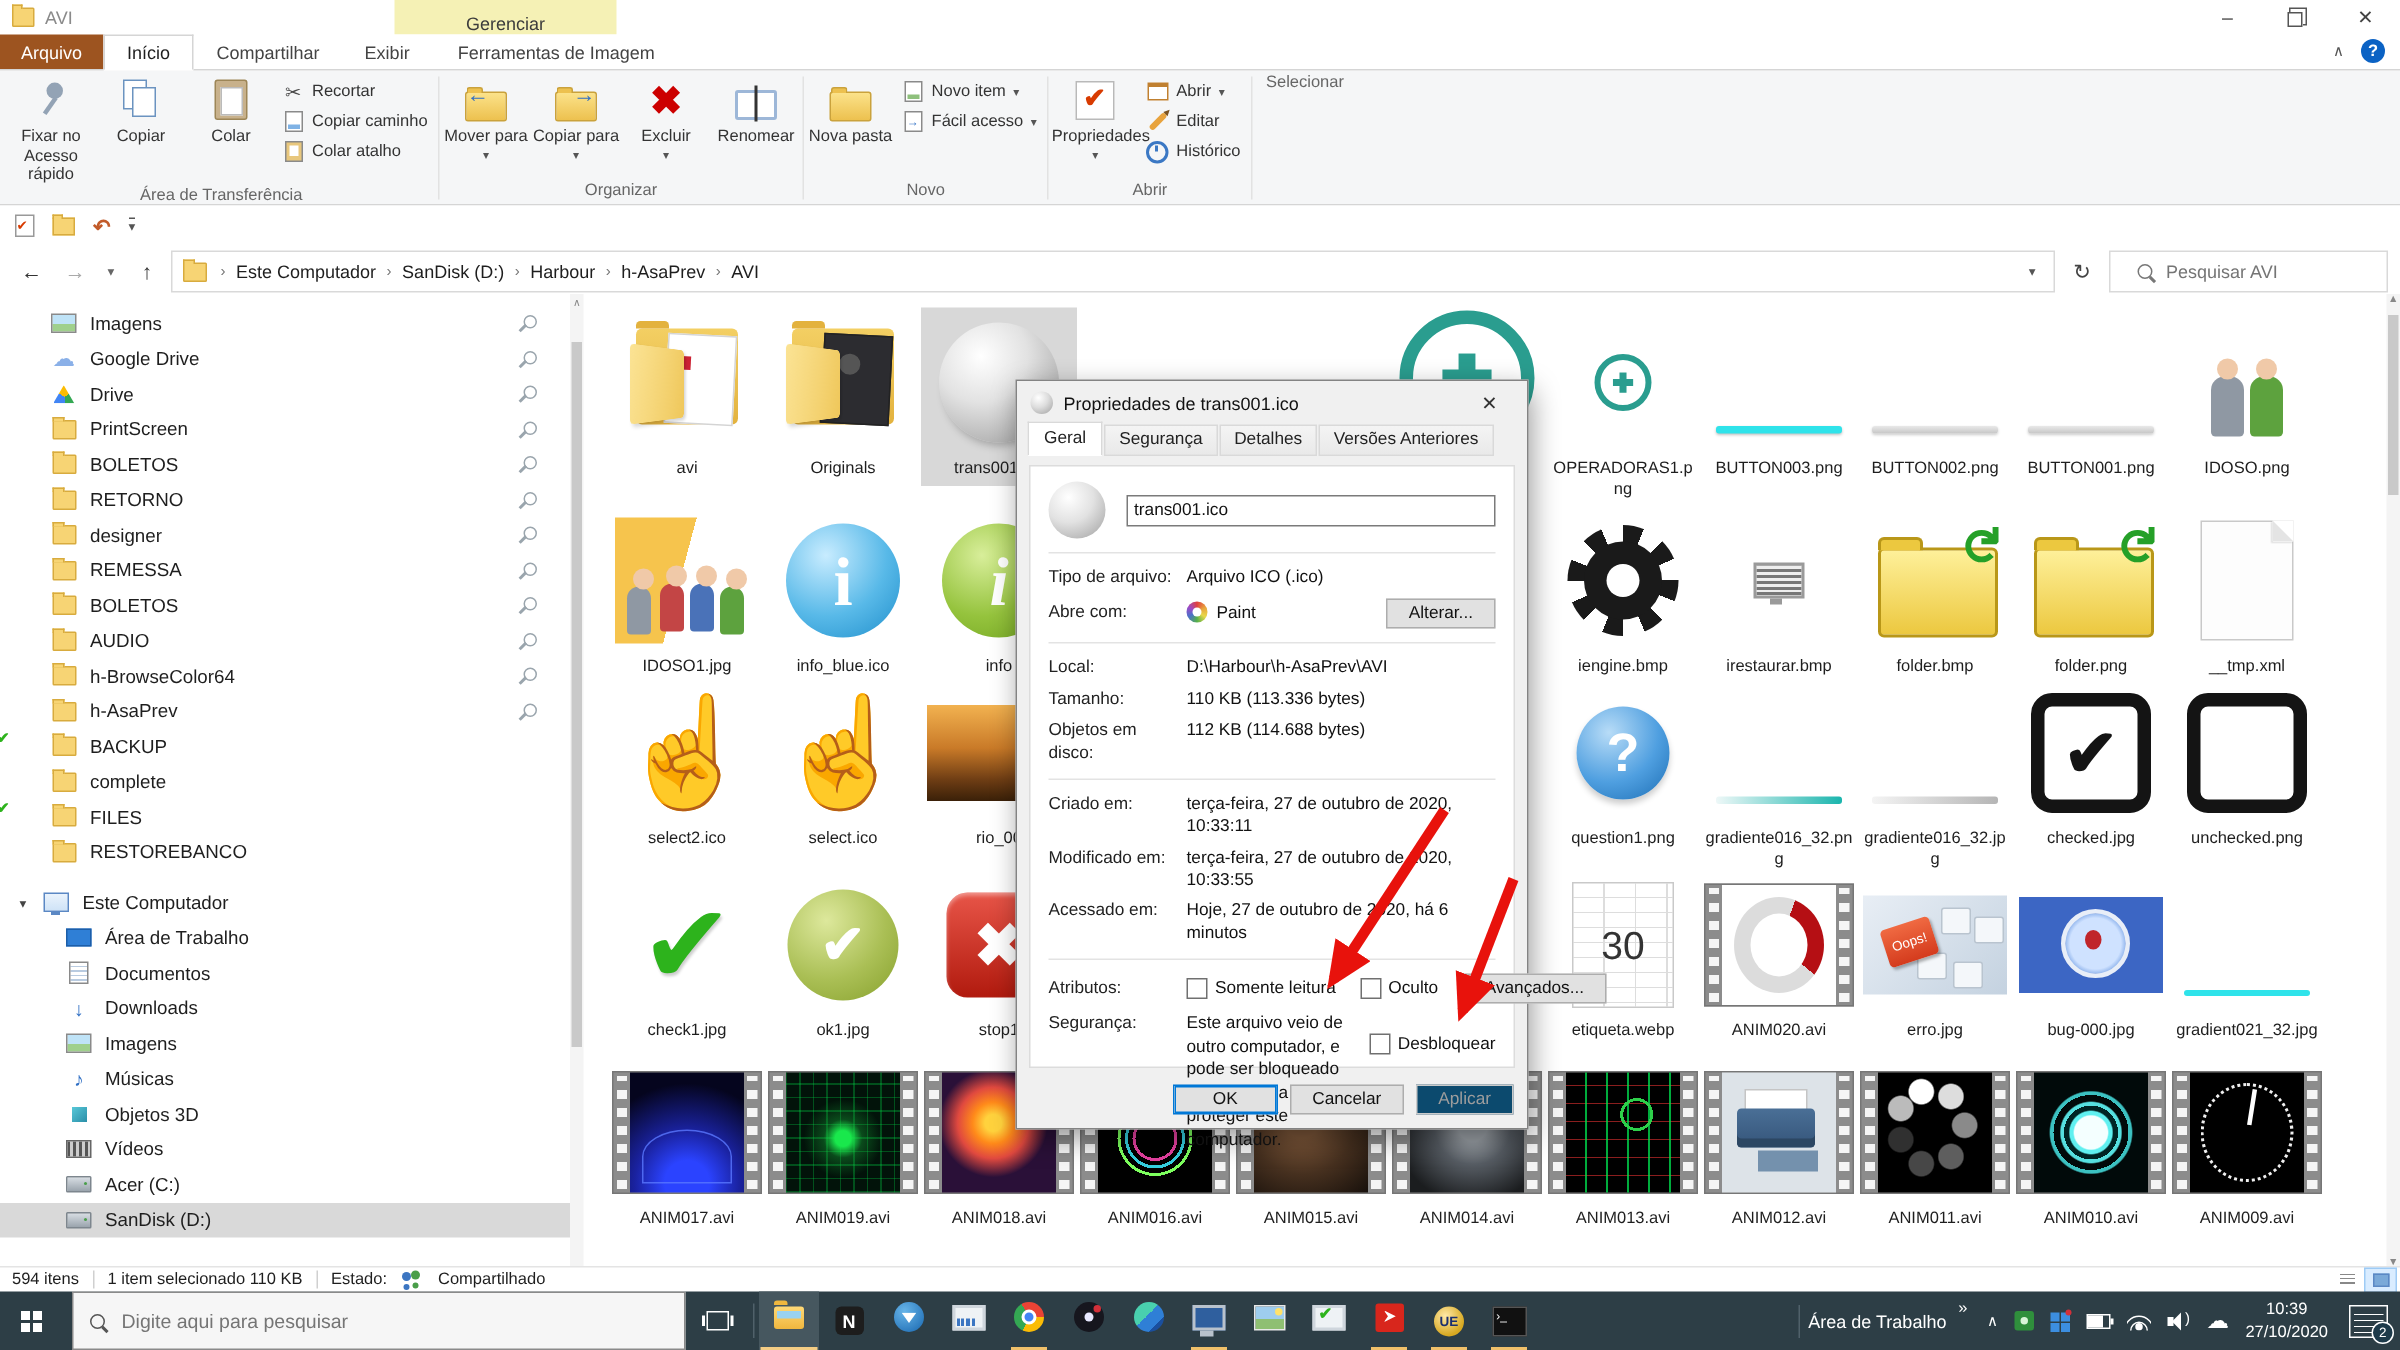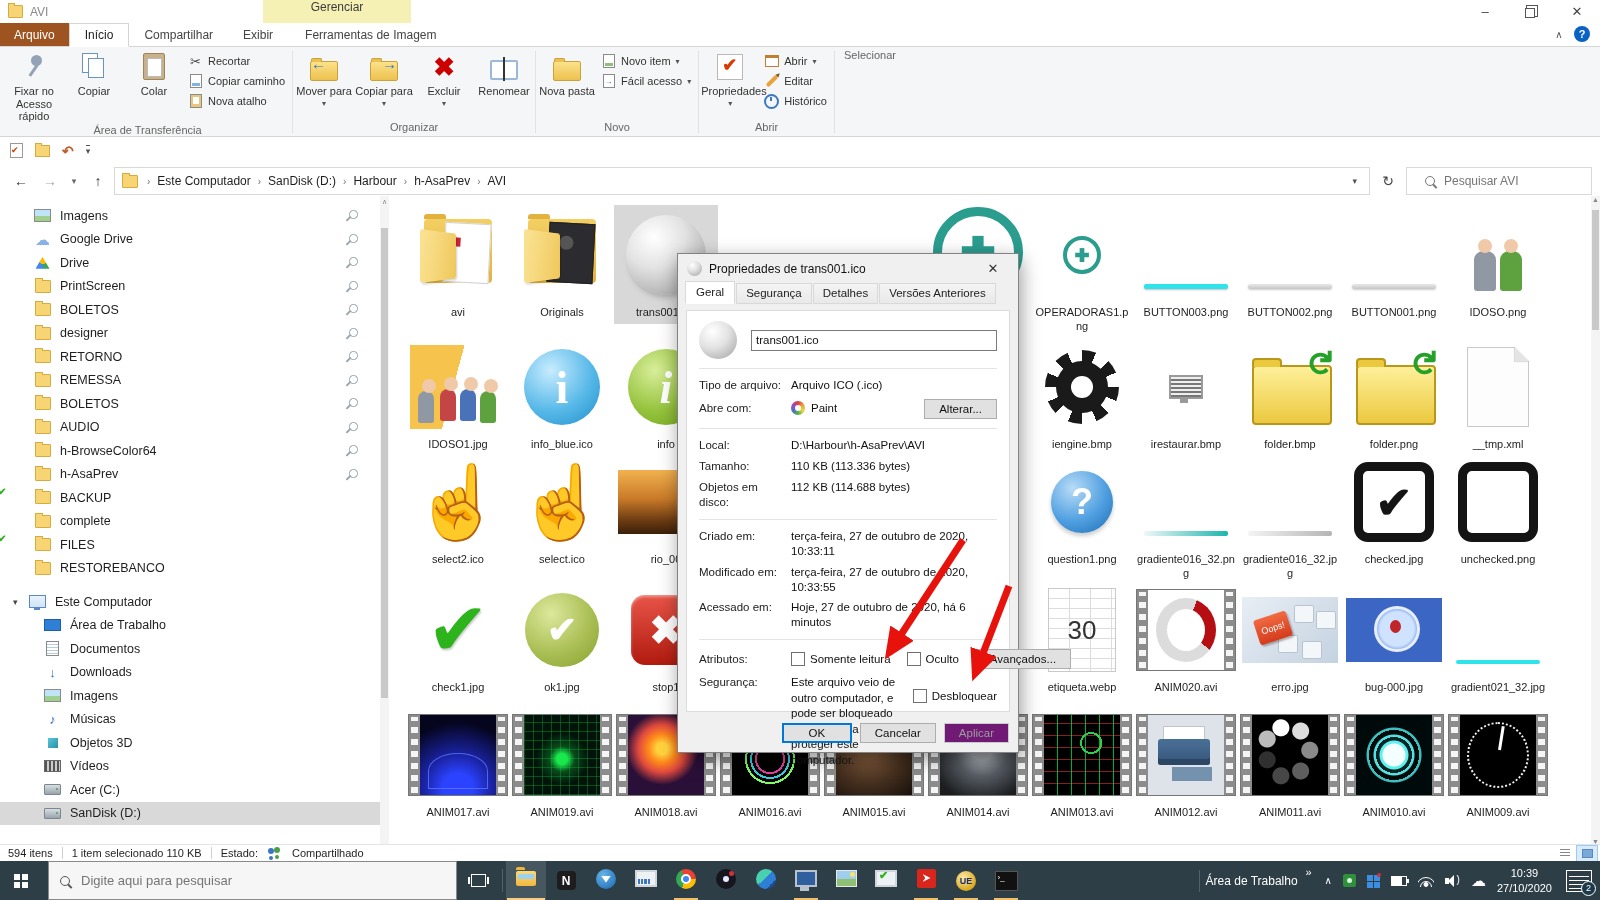--- a/index.html
+++ b/index.html
@@ -5,21 +5,21 @@
   html,body{margin:0;padding:0;background:#555;}
   #screen{position:relative;width:1600px;height:900px;background:#fff;overflow:hidden;
     font-family:"Liberation Sans",sans-serif;color:#222;-webkit-font-smoothing:antialiased;}
   i,b{font-style:normal;font-weight:normal;display:inline-block;}
 
   
   #titlebar{height:23px;display:flex;align-items:center;background:#fff;position:relative;}
   .tb-ico{width:13px;height:11px;background:#f7d474;border:1px solid #d8ab3e;border-radius:1px;margin-left:8px;position:relative;}
   .tb-ico::before{content:'';position:absolute;top:-3px;left:-1px;width:5px;height:2px;background:#f7d474;border:1px solid #d8ab3e;border-bottom:none;}
   .tb-title{color:#8a8a8a;font-size:12px;margin-left:7px;}
-  .manage-band{position:absolute;left:263px;top:0;width:148px;height:23px;background:#f5f1b5;display:flex;align-items:flex-start;justify-content:center;font-size:12px;color:#3c3c3c;}
+  .manage-band{position:absolute;left:263px;top:0;width:148px;height:23px;background:#f5f1b5;display:flex;align-items:flex-end;justify-content:center;font-size:12px;color:#3c3c3c;}
   .win-controls{margin-left:auto;display:flex;height:100%;}
   .wc{width:46px;display:flex;align-items:center;justify-content:center;color:#444;font-size:13px;}
   .wc.max i{width:8px;height:8px;border:1px solid #555;box-shadow:2px -2px 0 0 #fff,2px -2px 0 1px #555;margin:2px 2px 0 0;}
 
   
   #tabrow{height:23px;display:flex;align-items:stretch;background:#fff;border-bottom:1px solid #d5d5d5;font-size:12px;position:relative;}
   .tab{padding:0 15px;display:flex;align-items:center;color:#444;}
   .tab.file{background:#9d5420;color:#fff;padding:0 14px;}
   .tab.active{border:1px solid #d5d5d5;border-bottom-color:#fff;color:#1e1e1e;margin-bottom:-1px;background:#fff;}
   .tab.tools{margin-left:2px;}
@@ -307,21 +307,21 @@
   .dlg-page{position:absolute;left:8px;right:8px;top:57px;bottom:40px;background:#fff;border:1px solid #dcdcdc;padding:10px 12px 6px;margin-top:-1px;}
   .drow{display:flex;align-items:flex-start;margin:6px 0;}
   .dlbl{width:92px;flex:none;color:#222;line-height:1.3;}
   .dval{flex:1;line-height:1.3;}
   .dsep{border:none;border-top:1px solid #e3e3e3;margin:9px 0;}
   .sphere-m{width:38px;height:38px;border-radius:50%;background:radial-gradient(circle at 35% 28%,#fff,#e2e2e2 45%,#9e9e9e);flex:none;margin-right:14px;}
   .name-row{display:flex;align-items:center;margin-bottom:4px;}
   .name-row input{flex:1;height:19px;border:1px solid #7a7a7a;padding:0 4px;font:11.5px "Liberation Sans",sans-serif;color:#111;}
   .btn{border:1px solid #adadad;background:#e1e1e1;padding:3px 14px;font:11.5px "Liberation Sans",sans-serif;color:#111;}
   .btn.ok{border:1px solid #0078d7;box-shadow:inset 0 0 0 1px #0078d7;width:70px;}
-  .btn.disabled{color:#9d9d9d;background:#701a75;border-color:#cacaca;}
+  .btn.disabled{color:#9d9d9d;background:#0c4a6e;border-color:#cacaca;}
   .dlg-buttons{position:absolute;right:9px;bottom:9px;display:flex;gap:8px;}
   .cb{display:inline-flex;align-items:center;gap:5px;margin-right:16px;white-space:nowrap;}
   .cb .box{width:12px;height:12px;border:1px solid #707070;background:#fff;flex:none;}
   .paint-ico{width:14px;height:14px;border-radius:50%;background:conic-gradient(#e04040,#e8a33d,#e8d84a,#55b04a,#4a72c8,#9a4ac8,#e04040);position:relative;margin-right:6px;vertical-align:-3px;}
   .paint-ico::after{content:'';position:absolute;left:4px;top:4px;width:6px;height:6px;border-radius:50%;background:#fff;}
   .sec-text{max-width:152px;line-height:1.35;}
 
   #arrows{position:absolute;left:0;top:0;z-index:60;pointer-events:none;}
 </style>
 </head>
@@ -379,21 +379,21 @@
             <div class="rsmall">
               <span class="ricS">
                 <i class="s-page blue"></i>
               </span>
               <span class="slab">Copiar caminho</span>
             </div>
             <div class="rsmall">
               <span class="ricS">
                 <i class="s-page amber"></i>
               </span>
-              <span class="slab">Nova atalho</span>
+              <span class="slab">Colar atalho</span>
             </div>
           </div>
         </div>
         <div class="rglabel">Área de Transferência</div>
       </div>
       <div class="rsep"></div>
       <div class="rgroup">
         <div class="rbody">
           <div class="rbig">
             <span class="ric i-move-to">
@@ -566,28 +566,28 @@
           <span class="sic">
             <i class="sf"></i>
           </span>
           <span class="slbl">BOLETOS</span>
           <i class="spin"></i>
         </div>
         <div class="srow">
           <span class="sic">
             <i class="sf"></i>
           </span>
+          <span class="slbl">RETORNO</span>
+          <i class="spin"></i>
+        </div>
+        <div class="srow">
+          <span class="sic">
+            <i class="sf"></i>
+          </span>
           <span class="slbl">designer</span>
-          <i class="spin"></i>
-        </div>
-        <div class="srow">
-          <span class="sic">
-            <i class="sf"></i>
-          </span>
-          <span class="slbl">RETORNO</span>
           <i class="spin"></i>
         </div>
         <div class="srow">
           <span class="sic">
             <i class="sf"></i>
           </span>
           <span class="slbl">REMESSA</span>
           <i class="spin"></i>
         </div>
         <div class="srow">

